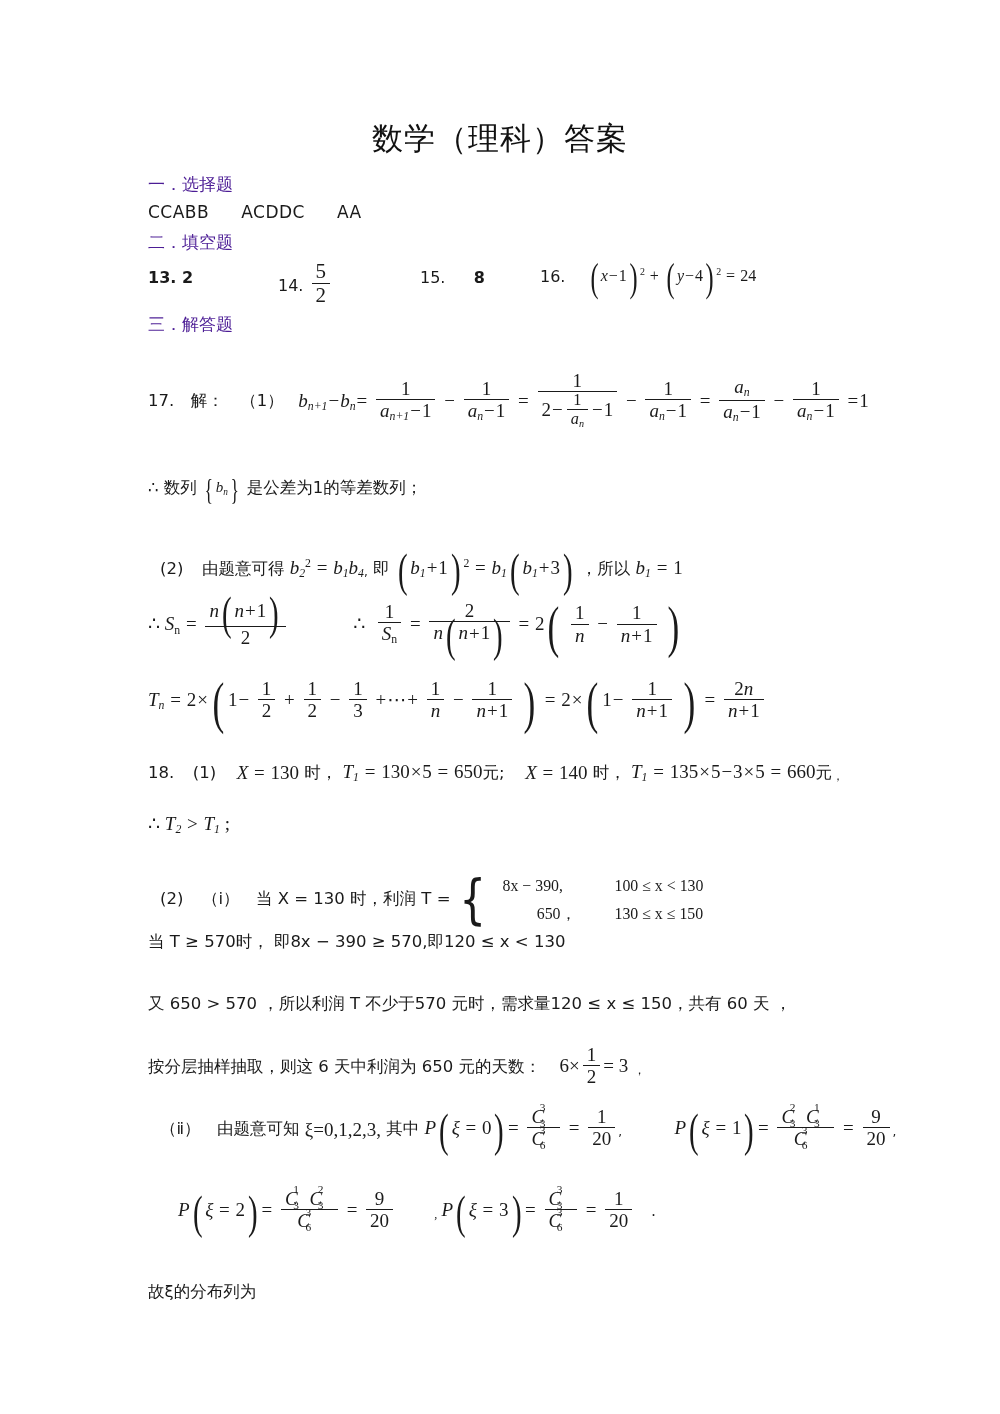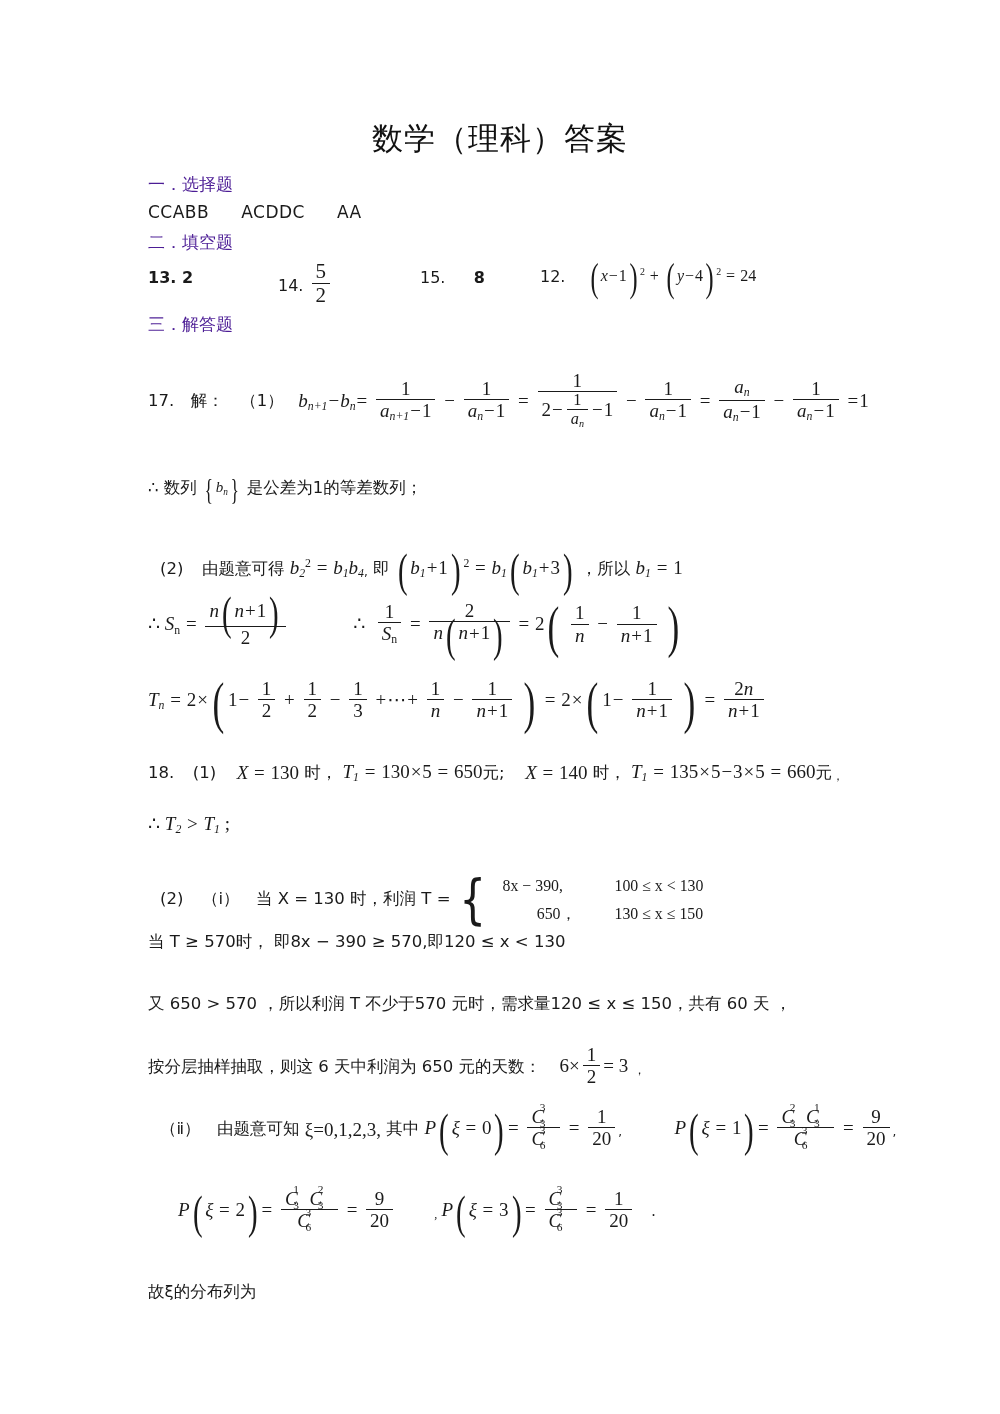--- a/index.html
+++ b/index.html
@@ -185,21 +185,21 @@
     </span>
   </div>
 
   <div class="row" style="top:268px;left:420px;font-family:'DejaVu Sans','Liberation Sans',sans-serif;font-size:16px;">
     <span>15.</span>
     <span style="display:inline-block;width:18px;"></span>
     <span style="font-weight:600;">8</span>
   </div>
 
   <div class="row" style="top:266px;left:540px;font-family:'DejaVu Sans','Liberation Sans',sans-serif;font-size:16px;">
-    <span>12.</span>
+    <span>16.</span>
     <span style="display:inline-block;width:12px;"></span>
     <span class="math" style="font-size:16px;">
       <span class="paren">(</span><i class="v">x</i><span class="op">−</span>1<span class="paren">)</span><sup class="up2">2</sup><span class="op"> + </span><span class="paren">(</span><i class="v">y</i><span class="op">−</span>4<span class="paren">)</span><sup class="up2">2</sup><span class="op"> = </span>24
     </span>
   </div>
 
   <div class="row section-head" style="top:314px;">三．解答题</div>
 
   <div class="row" style="top:372px;">
     <span class="cn">17.</span>

